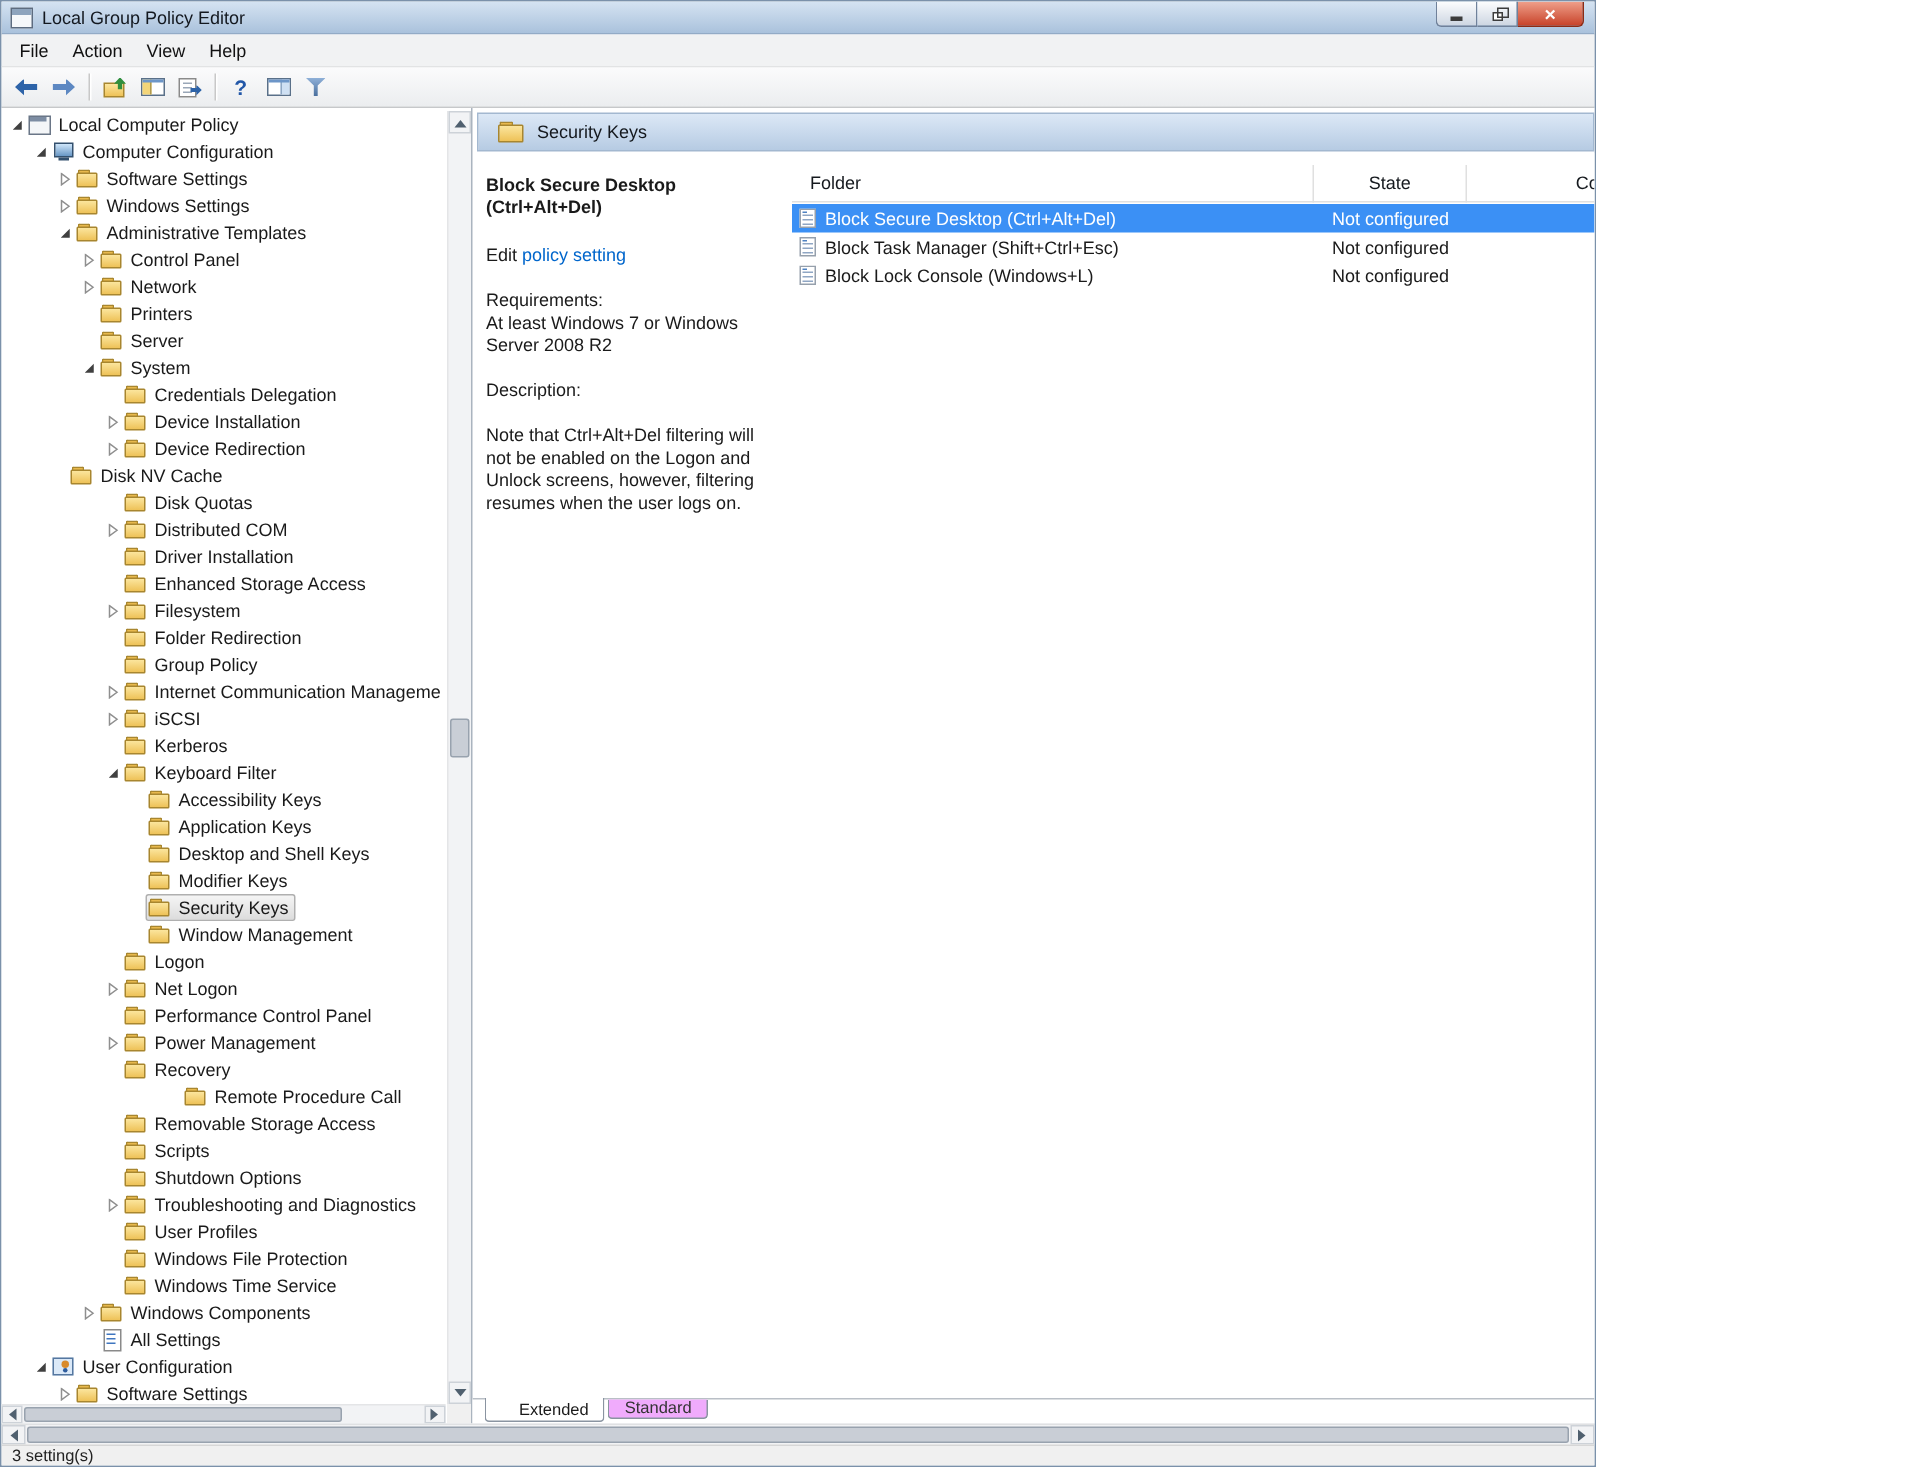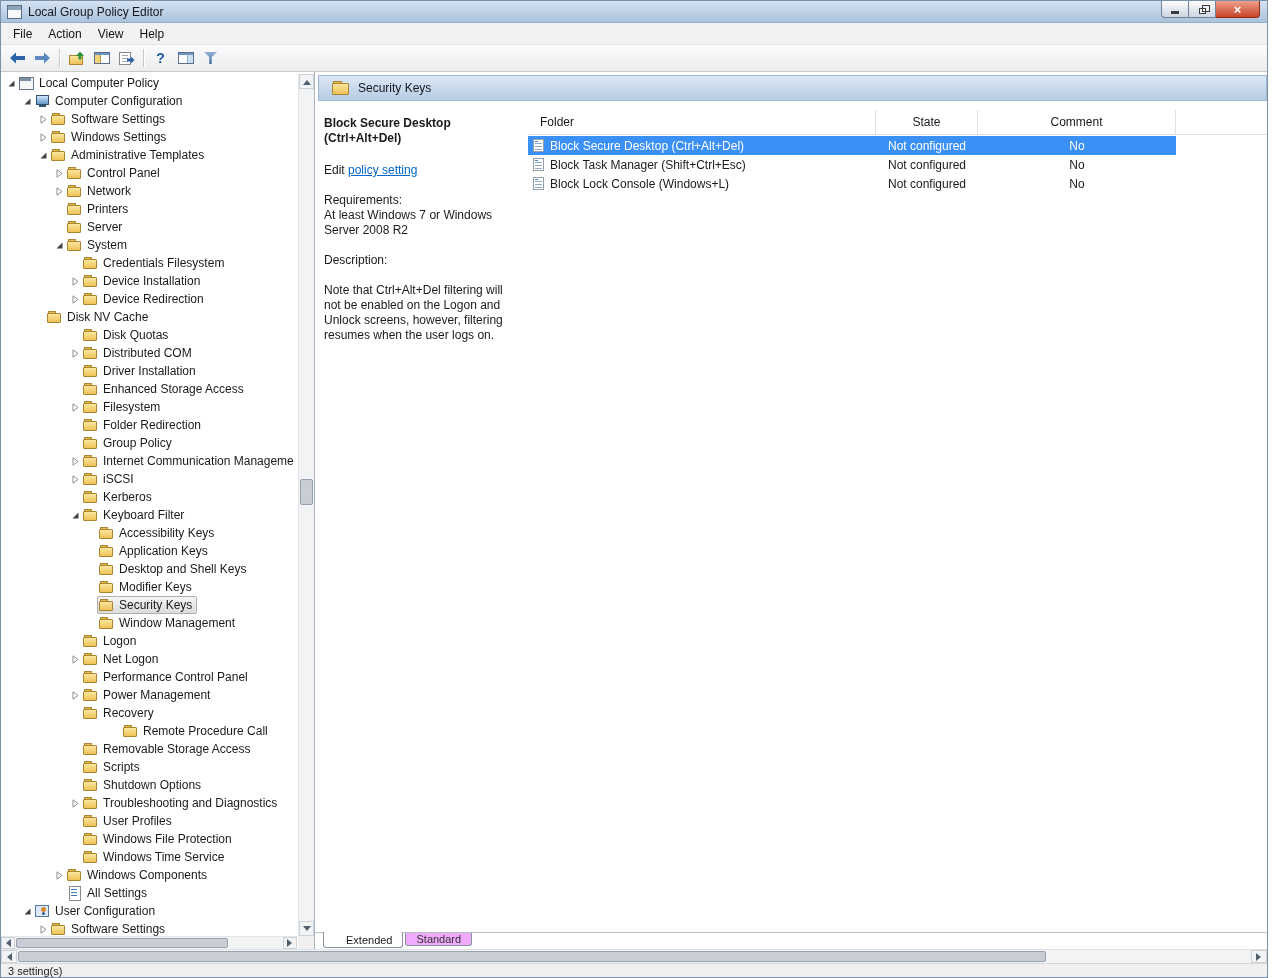--- a/index.html
+++ b/index.html
@@ -1,18 +1,18 @@
 <!DOCTYPE html>
 <html><head>
 <meta charset="utf-8">
 <style>
   html,body{margin:0;padding:0;background:#fff;}
   *{box-sizing:border-box;}
   .window{
-    position:relative;width:1268px;height:978px;overflow:hidden;
+    position:relative;width:1064px;height:978px;overflow:hidden;
     font-family:"Liberation Sans",sans-serif;font-size:12px;color:#1a1a1a;
     border:1px solid #7b91aa;background:#fff;
   }
   
   .titlebar{position:absolute;top:0;left:0;right:0;height:22px;
     background:linear-gradient(#d5e3f2,#aac2dc);border-bottom:1px solid #93abc6;
     display:flex;align-items:center;}
   .app-icon{width:15px;height:14px;position:relative;margin:0 6px 0 6px;flex:0 0 15px;}
   .app-icon::before{content:"";position:absolute;inset:0;background:#f6f8fa;border:1px solid #5d6c80;}
   .app-icon::after{content:"";position:absolute;left:1px;right:1px;top:1px;height:4px;background:#8ea4bd;}
@@ -116,21 +116,21 @@
     background:linear-gradient(#fbe59d,#eec258);border:1px solid #a8862f;border-radius:1px;}
   .rp-title{color:#14181d;}
   .rp-body{position:absolute;top:30px;left:1px;right:0;bottom:17px;background:#fff;overflow:hidden;}
   
   .desc-panel{position:absolute;left:0;top:0;bottom:0;width:212px;padding:14px 6px 0 8px;}
   .desc-title{font-weight:bold;line-height:15px;margin-bottom:17px;}
   .desc-edit{line-height:15px;margin-bottom:15px;}
   .desc-panel p{margin:0;line-height:15px;}
   .desc-panel .blk{margin-top:15px;}
   .desc-panel .blk2{margin-top:15px;}
-  .link{color:#0066cc;text-decoration:underline;cursor:pointer;}
+  .link{color:#0066cc;cursor:pointer;}
   
   .list-area{position:absolute;left:212px;right:0;top:0;bottom:0;}
   .list-header{margin-top:8px;height:25px;display:grid;grid-template-columns:348px 102px 198px 1fr;
     border-bottom:1px solid #e0e0e0;align-items:stretch;}
   .hcell{border-right:1px solid #e0e0e0;line-height:25px;color:#15191e;}
   .h-setting{padding-left:12px;}
   .h-state,.h-comment{text-align:center;}
   .h-filler{border-right:none;}
   .list-rows{margin-top:1px;}
   .list-row{display:grid;grid-template-columns:348px 102px 198px;width:648px;height:19px;align-items:center;}
@@ -317,21 +317,21 @@
             </span>
             <span class="item-body">
               <span class="ticon icon-folder"></span>
               <span class="tree-label">System</span>
             </span>
           </div>
           <div class="tree-row" style="padding-left: 68px;">
             <span class="expander"></span>
             <span class="item-body">
               <span class="ticon icon-folder"></span>
-              <span class="tree-label">Credentials Filesystem</span>
+              <span class="tree-label">Credentials Delegation</span>
             </span>
           </div>
           <div class="tree-row" style="padding-left: 68px;">
             <span class="expander">
               <svg width="9" height="9" viewBox="0 0 9 9">
                 <path d="M2 0.8 L7 4.5 L2 8.2 Z" fill="#ffffff" stroke="#8f8f8f"></path>
               </svg>
             </span>
             <span class="item-body">
               <span class="ticon icon-folder"></span>

